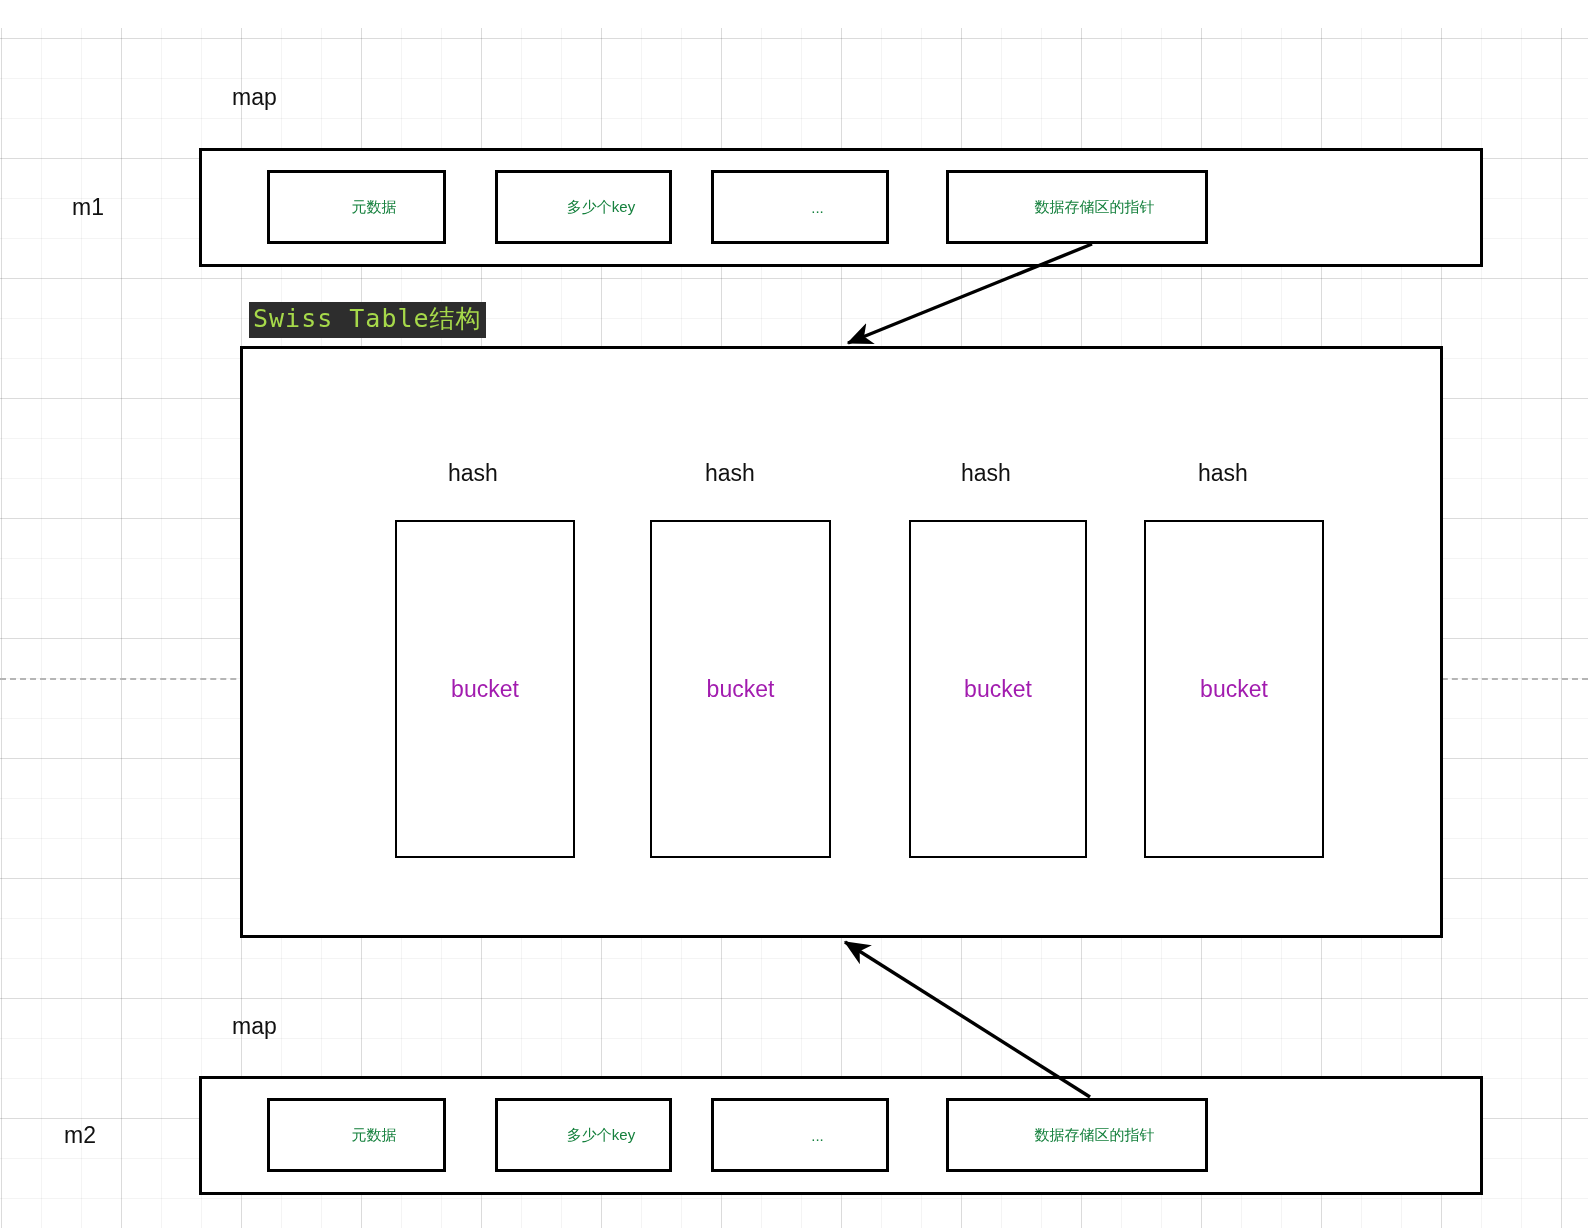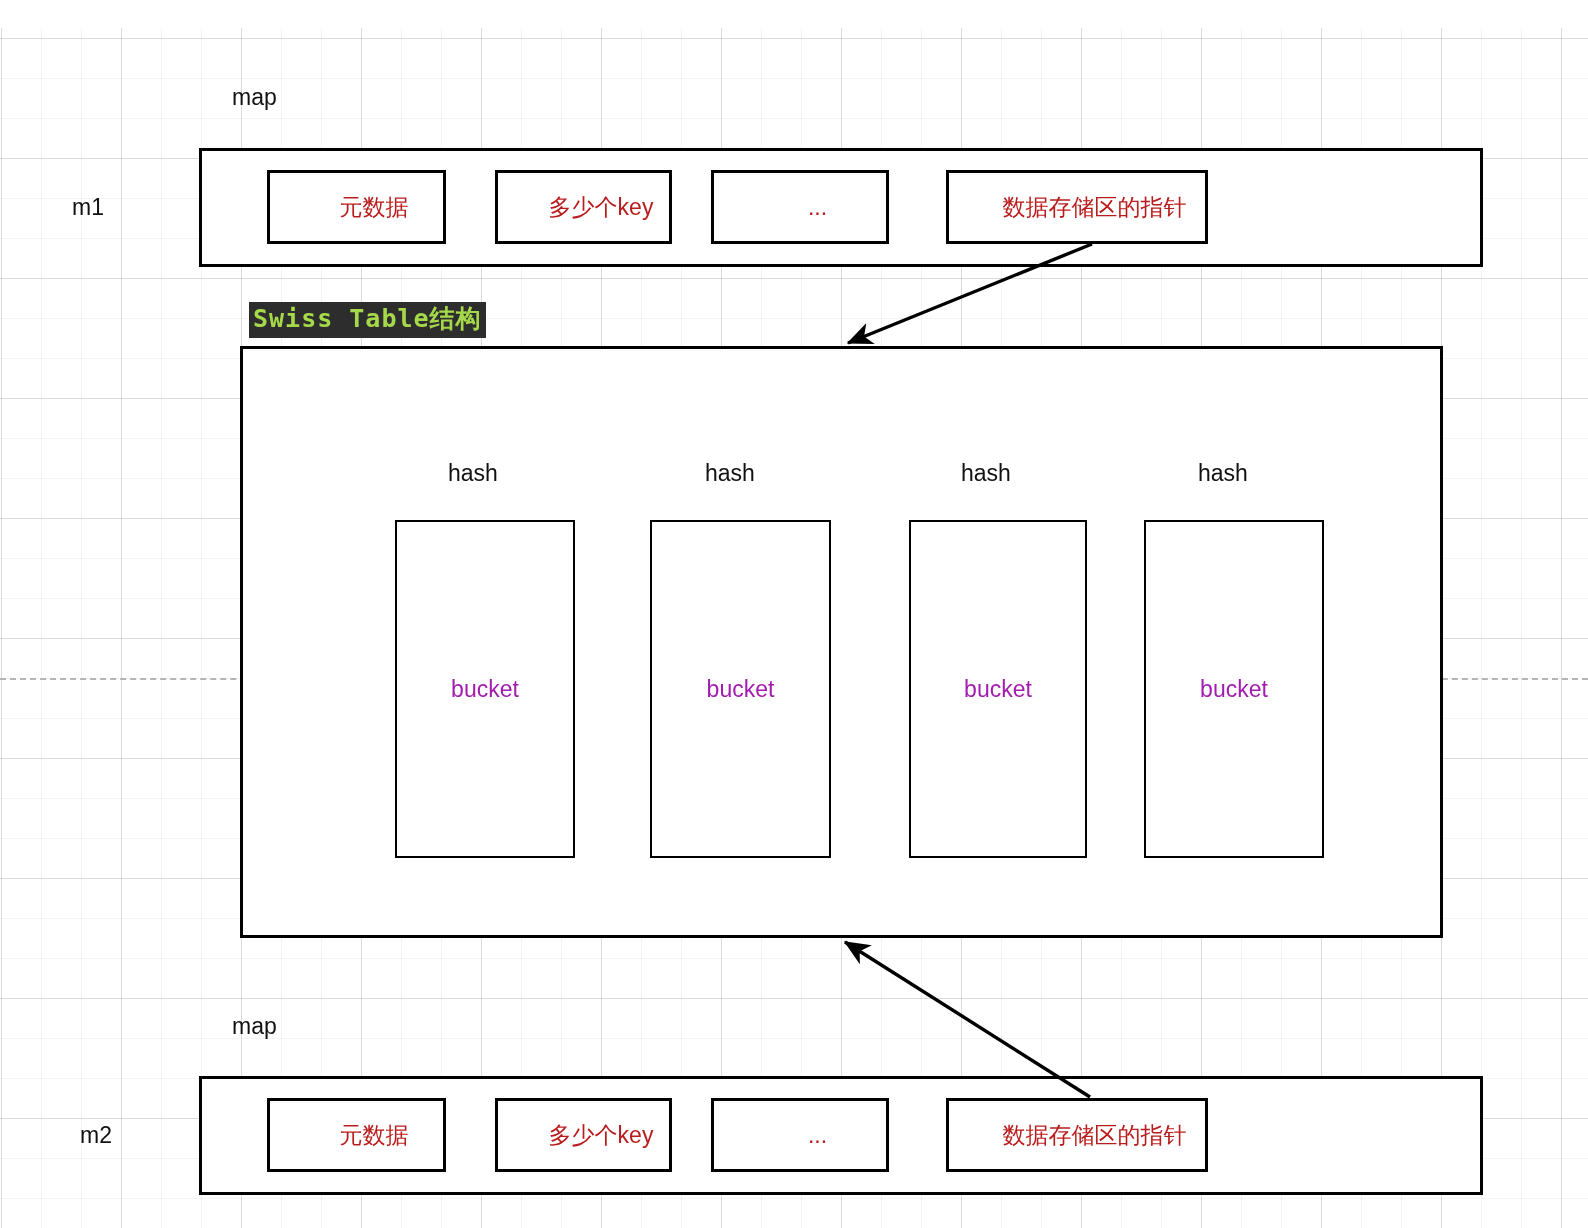--- a/index.html
+++ b/index.html
@@ -50,22 +50,22 @@
   }
 
   .cell {
     position: absolute;
     box-sizing: border-box;
     background: #ffffff;
     border: 3px solid #000000;
     display: flex;
     align-items: center;
     justify-content: center;
-    font-size: 23px;
-    color: #b91c1c;
+    font-size: 15px;
+    color: #15803d;
     z-index: 4;
     white-space: nowrap;
     padding-left: 35px;
   }
 
   .bucket {
     position: absolute;
     box-sizing: border-box;
     background: #ffffff;
     border: 2px solid #000000;
@@ -84,21 +84,21 @@
     white-space: nowrap;
     z-index: 5;
   }
 
   .tag-label {
     position: absolute;
     background: #2d2d2d;
     color: #a6d94a;
     font-family: "DejaVu Sans Mono", "Liberation Mono", monospace;
     font-size: 25px;
-    font-weight: bold;
+    font-weight: normal;
     letter-spacing: 1px;
     padding: 2px 4px 4px 4px;
     white-space: nowrap;
     z-index: 6;
     line-height: 1.18;
   }
 
   svg.arrows {
     position: absolute;
     left: 0;
@@ -134,21 +134,21 @@
   <div class="plain-label" style="left:705px; top:432px;">hash</div>
   <div class="plain-label" style="left:961px; top:432px;">hash</div>
   <div class="plain-label" style="left:1198px; top:432px;">hash</div>
 
   <div class="bucket" style="left:395px; top:492px; width:180px; height:338px;">bucket</div>
   <div class="bucket" style="left:650px; top:492px; width:181px; height:338px;">bucket</div>
   <div class="bucket" style="left:909px; top:492px; width:178px; height:338px;">bucket</div>
   <div class="bucket" style="left:1144px; top:492px; width:180px; height:338px;">bucket</div>
 
   <div class="plain-label" style="left:232px; top:985px;">map</div>
-  <div class="plain-label" style="left:80px; top:1094px;">m2</div>
+  <div class="plain-label" style="left:64px; top:1094px;">m2</div>
 
   <div class="box" style="left:199px; top:1048px; width:1284px; height:119px;"></div>
 
   <div class="cell" style="left:267px; top:1070px; width:179px; height:74px;">元数据</div>
   <div class="cell" style="left:495px; top:1070px; width:177px; height:74px;">多少个key</div>
   <div class="cell" style="left:711px; top:1070px; width:178px; height:74px;">...</div>
   <div class="cell" style="left:946px; top:1070px; width:262px; height:74px;">数据存储区的指针</div>
 
   <svg class="arrows" viewBox="0 0 1588 1228">
     <defs>

